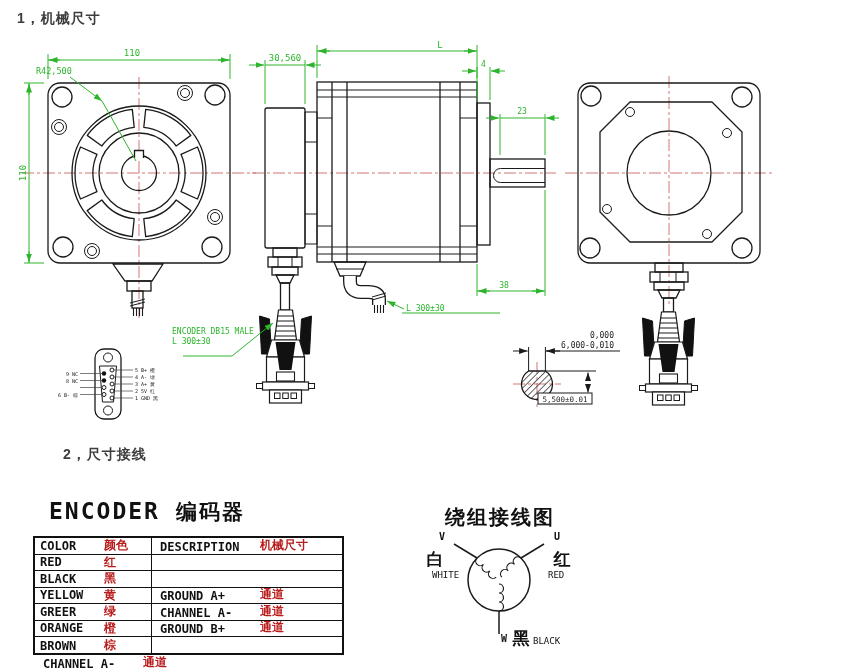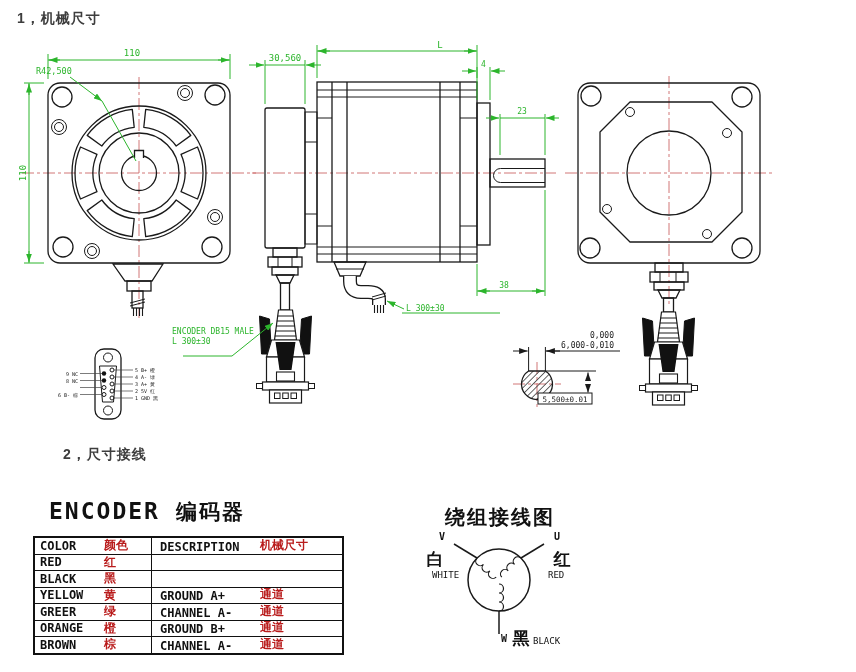--- a/index.html
+++ b/index.html
@@ -6,21 +6,21 @@
   #page{position:relative;width:856px;height:672px;background:#fff;overflow:hidden;
         font-family:"DejaVu Sans Mono",monospace;}
   svg{position:absolute;left:0;top:0;}
   .sec{position:absolute;left:17px;font:700 14px "Liberation Sans",sans-serif;color:#3d3d3d;letter-spacing:1px;}
   .sec1{top:10px;} .sec2{top:446px;margin-left:46px;}
   .enc-title{position:absolute;left:49px;top:498px;color:#111;white-space:nowrap;}
   .enc-title .ten{font:700 23px "DejaVu Sans Mono",monospace;letter-spacing:2px;}
   .enc-title .tcn{font:700 21px "DejaVu Sans",sans-serif;margin-left:16px;letter-spacing:2px;}
   .tbl{position:absolute;left:33px;top:536px;width:307px;border:2px solid #111;background:#fff;}
   .trow{display:flex;height:15.5px;border-bottom:1.5px solid #111;}
-  .trow:last-child{border-bottom:none;}
+  .trow:last-child{border-bottom:none;flex-direction:column;}
   .c1{width:117px;border-right:1.5px solid #111;display:flex;align-items:center;padding-left:5px;box-sizing:border-box;}
   .c2{flex:1;display:flex;align-items:flex-end;padding-left:8px;}
   .en{display:inline-block;width:64px;font:700 12px "DejaVu Sans Mono",monospace;color:#111;}
   .en2{display:inline-block;width:100px;font:700 12px "DejaVu Sans Mono",monospace;color:#111;}
   .cn{font:700 12px "DejaVu Sans",sans-serif;color:#b91c1c;}
   text{font-family:"DejaVu Sans Mono",monospace;}
   .gtxt{fill:#2cb52c;}
   .ink{stroke:#1a1a1a;fill:none;stroke-width:1.3;}
   .inkthin{stroke:#1a1a1a;fill:none;stroke-width:1;}
   .gdim{stroke:#2cb52c;fill:none;stroke-width:1;}

